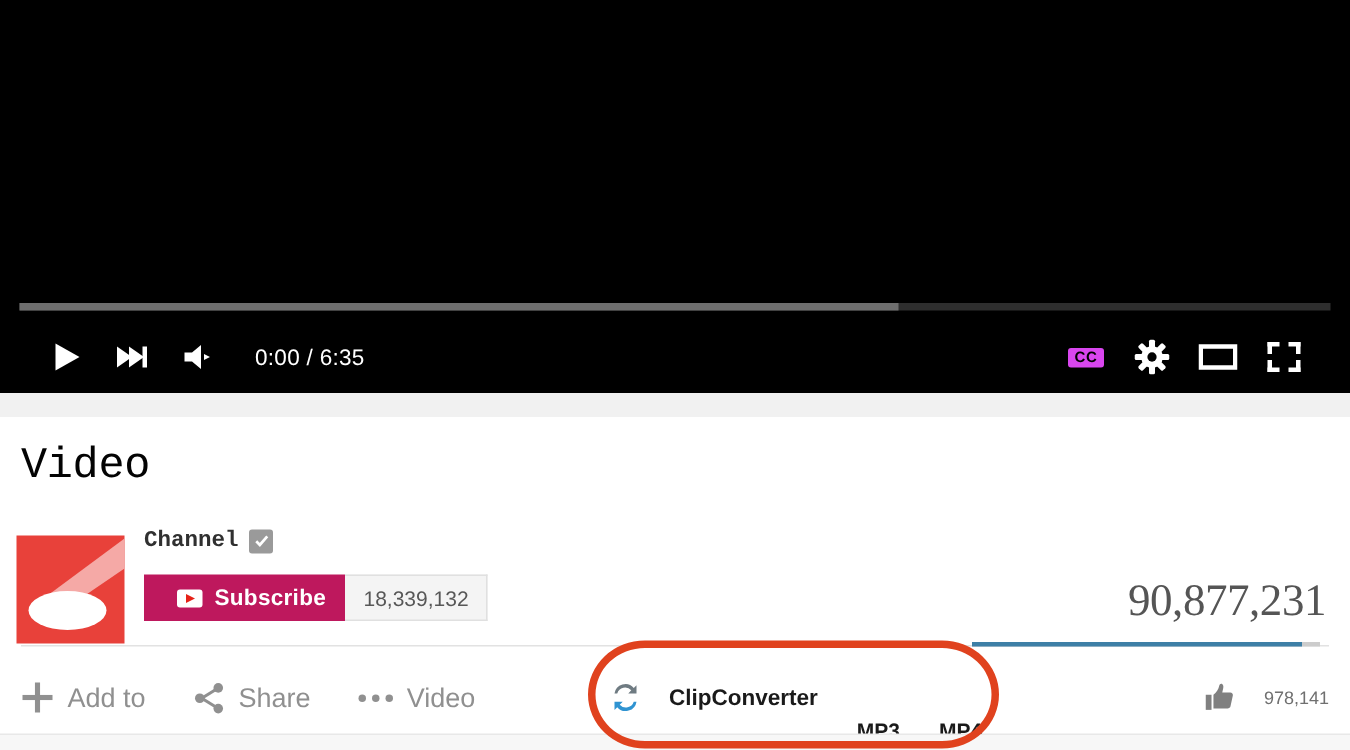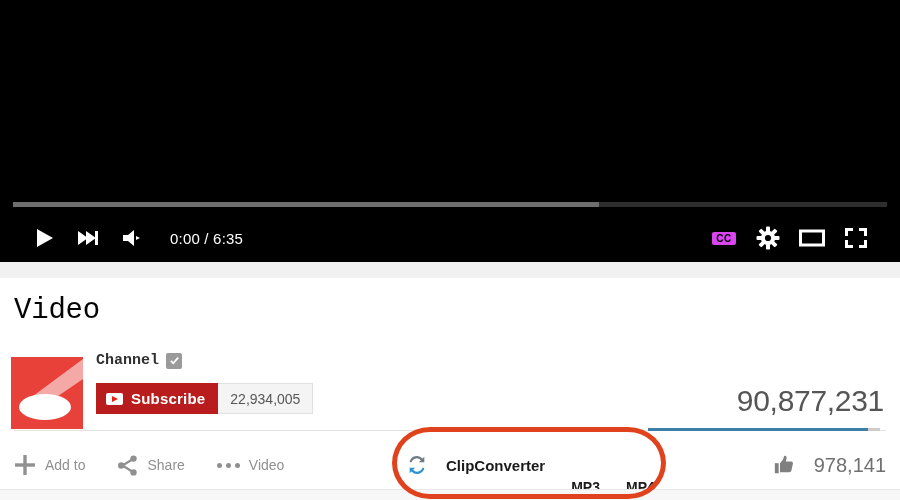--- a/index.html
+++ b/index.html
@@ -191,24 +191,24 @@
   
   .sub-group {
     position: absolute;
     left: 96px;
     top: 105px;
     display: flex;
     align-items: stretch;
     height: 31px;
   }
   .sub-btn {
-    background: #b91c1c;
-    display: flex;
-    align-items: center;
-    padding: 0 13px 0 10px;
+    background: #be185d;
+    display: flex;
+    align-items: center;
+    padding: 0 13px 0 22px;
     cursor: pointer;
   }
   .sub-play {
     width: 17px;
     height: 12px;
     background: #ffffff;
     border-radius: 2px;
     position: relative;
     margin-right: 8px;
     flex: 0 0 auto;
@@ -243,21 +243,21 @@
     white-space: nowrap;
   }
 
   
   .view-count {
     position: absolute;
     right: 16px;
     top: 108px;
     font-size: 30px;
     color: #555555;
-    font-family: Liberation Sans, sans-serif;
+    font-family: Liberation Serif, serif;
     font-weight: 400;
     letter-spacing: -0.3px;
     line-height: 1;
     white-space: nowrap;
   }
 
   
   .divider {
     position: absolute;
     left: 14px;
@@ -296,21 +296,21 @@
     margin-right: 32px;
     cursor: pointer;
   }
   .action-icon {
     display: flex;
     align-items: center;
     justify-content: center;
     margin-right: 9px;
   }
   .action-label {
-    font-size: 14px;
+    font-size: 18px;
     color: #909090;
     font-family: "Liberation Sans", sans-serif;
     white-space: nowrap;
   }
   .dots {
     display: flex;
     align-items: center;
     gap: 4px;
   }
   .dots i {
@@ -358,21 +358,21 @@
     align-items: center;
     height: 42px;
   }
   .rating {
     display: flex;
     align-items: center;
     margin-left: 28px;
     cursor: pointer;
   }
   .rating-count {
-    font-size: 20px;
+    font-size: 12px;
     color: #707070;
     font-family: "Liberation Sans", sans-serif;
     margin-left: 10px;
     white-space: nowrap;
   }
 
   .bottom-divider {
     position: absolute;
     left: 0;
     top: 211px;
@@ -500,21 +500,21 @@
           <polyline points="2,6.4 4.6,9 10,2.8" fill="none" stroke="#ffffff" stroke-width="2"></polyline>
         </svg>
       </span>
     </div>
 
     <div class="sub-group">
       <div class="sub-btn">
         <span class="sub-play"></span>
         <span class="sub-label">Subscribe</span>
       </div>
-      <div class="sub-count">22,934,005</div>
+      <div class="sub-count">18,339,132</div>
     </div>
 
     <div class="view-count">90,877,231</div>
 
     <div class="divider"></div>
     <div class="sentiment">
       <div class="sentiment-like" style="width:95%"></div>
     </div>
 
     <div class="actions">

